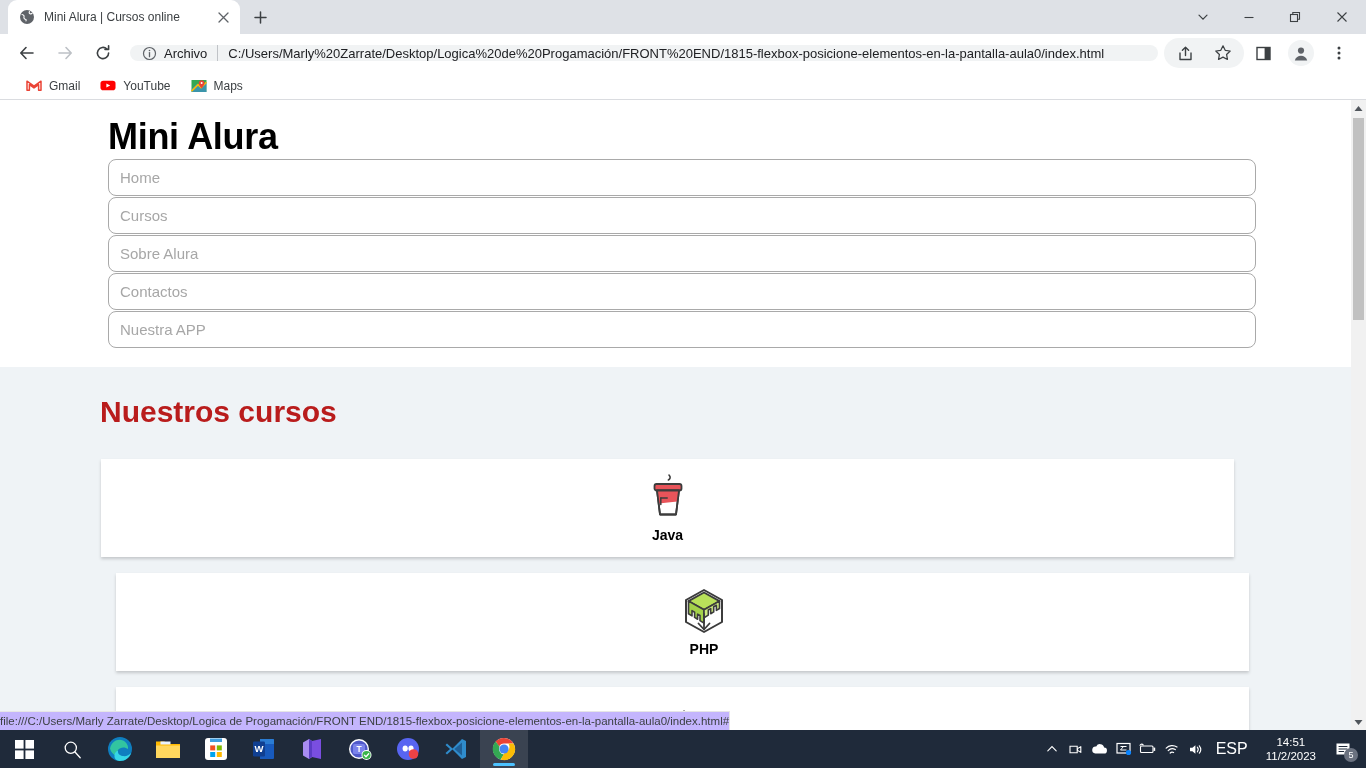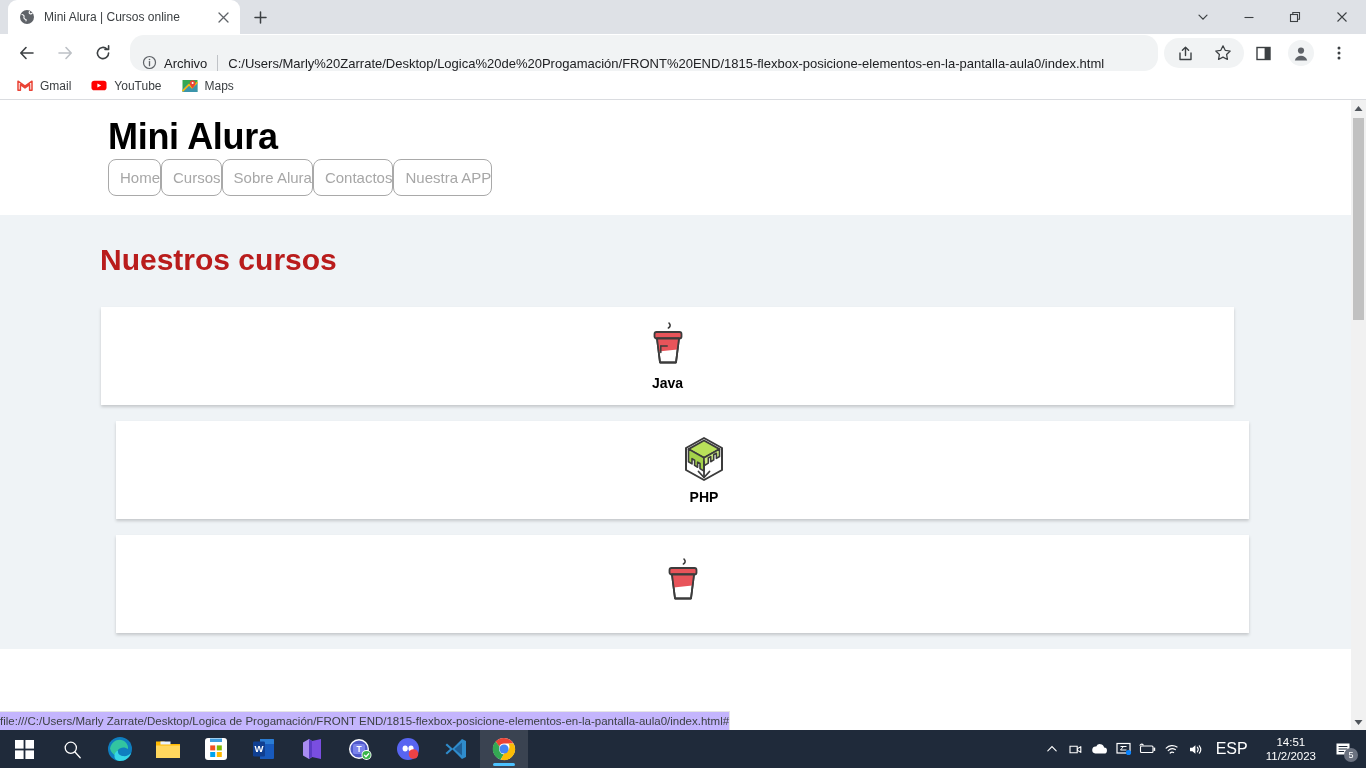--- a/index.html
+++ b/index.html
@@ -31,47 +31,47 @@
     display: flex; align-items: center; justify-content: center; border-radius: 50%;
   }
   .wincontrols { position: absolute; right: 0; top: 0; height: 34px; display: flex; }
   .wc { width: 46px; height: 34px; display: flex; align-items: center; justify-content: center; }
   .wc.close-btn { width: 48px; }
 
   
   .toolbar { height: 38px; background: #ffffff; display: flex; align-items: center; padding: 0 8px; }
   .tb-btn { width: 30px; height: 30px; margin: 0 4px; display: flex; align-items: center; justify-content: center; border-radius: 50%; }
   .omnibox {
-    flex: 1 1 auto; height: 36px; background: #f1f3f4; border-radius: 14px;
-    display: flex; align-items: flex-end; margin: 0 6px 0 8px; padding: 0 6px 0 10px;
+    flex: 1 1 auto; height: 16px; background: #f1f3f4; border-radius: 14px;
+    display: flex; align-items: center; margin: 0 6px 0 8px; padding: 0 6px 0 10px;
     position: relative; overflow: hidden;
   }
   .omni-info { width: 18px; height: 18px; flex: 0 0 18px; margin-right: 6px; display: flex; align-items: center; justify-content: center; }
   .omni-scheme { font-size: 13px; color: #202124; white-space: nowrap; }
   .omni-sep { width: 1px; height: 16px; background: #c0c3c7; margin: 0 10px; flex: 0 0 1px; }
   .omni-url { font-size: 13px; color: #202124; white-space: nowrap; overflow: hidden; }
   .tb-right { display: flex; align-items: center; }
   .tb-pill { display: flex; align-items: center; background: #f1f3f4; border-radius: 15px; padding: 0 2px; }
   .avatar-btn { width: 26px; height: 26px; border-radius: 50%; background: #f1f3f4; display: flex; align-items: center; justify-content: center; margin: 0 6px; }
 
   
-  .bookmarks { height: 28px; background: #ffffff; display: flex; align-items: center; padding: 0 9px; border-bottom: 1px solid #dadce0; }
+  .bookmarks { height: 28px; background: #ffffff; display: flex; align-items: center; padding: 0 18px; border-bottom: 1px solid #dadce0; }
   .bm { display: flex; align-items: center; height: 24px; padding: 0 8px; border-radius: 4px; margin-right: 4px; }
   .bm-ico { width: 16px; height: 16px; margin-right: 7px; display: flex; align-items: center; justify-content: center; }
   .bm-label { font-size: 12px; color: #3c4043; white-space: nowrap; }
 
   
   .viewport { position: relative; width: 1366px; height: 630px; background: #ffffff; overflow: hidden; }
   .page { position: absolute; inset: 0 15px 0 0; overflow: hidden; }
 
   
   .site-header { background: #ffffff; padding: 16px 0 18px 8px; }
   .container { width: 1148px; margin-left: 100px; }
   .brand { font-size: 36px; font-weight: bold; color: #000; letter-spacing: -0.3px; line-height: 1.15; }
-  .nav { display: flex; flex-direction: row; margin-top: 2px; }
+  .nav { display: flex; flex-direction: column; margin-top: 2px; }
   .nav-item {
     height: 37px; border: 1px solid #a9a9a9; border-radius: 8px;
     display: flex; align-items: center; padding-left: 11px;
     font-size: 15px; color: #a7a7a7; background: #fff; margin-bottom: 1px;
   }
 
   .courses-section { background: #eff3f6; padding: 28px 0 0 0; min-height: 330px; }
   .section-title { font-size: 30px; font-weight: bold; color: #b91c1c; margin-left: 100px; margin-bottom: 30px; }
 
   .cards { display: flex; flex-direction: column; }

